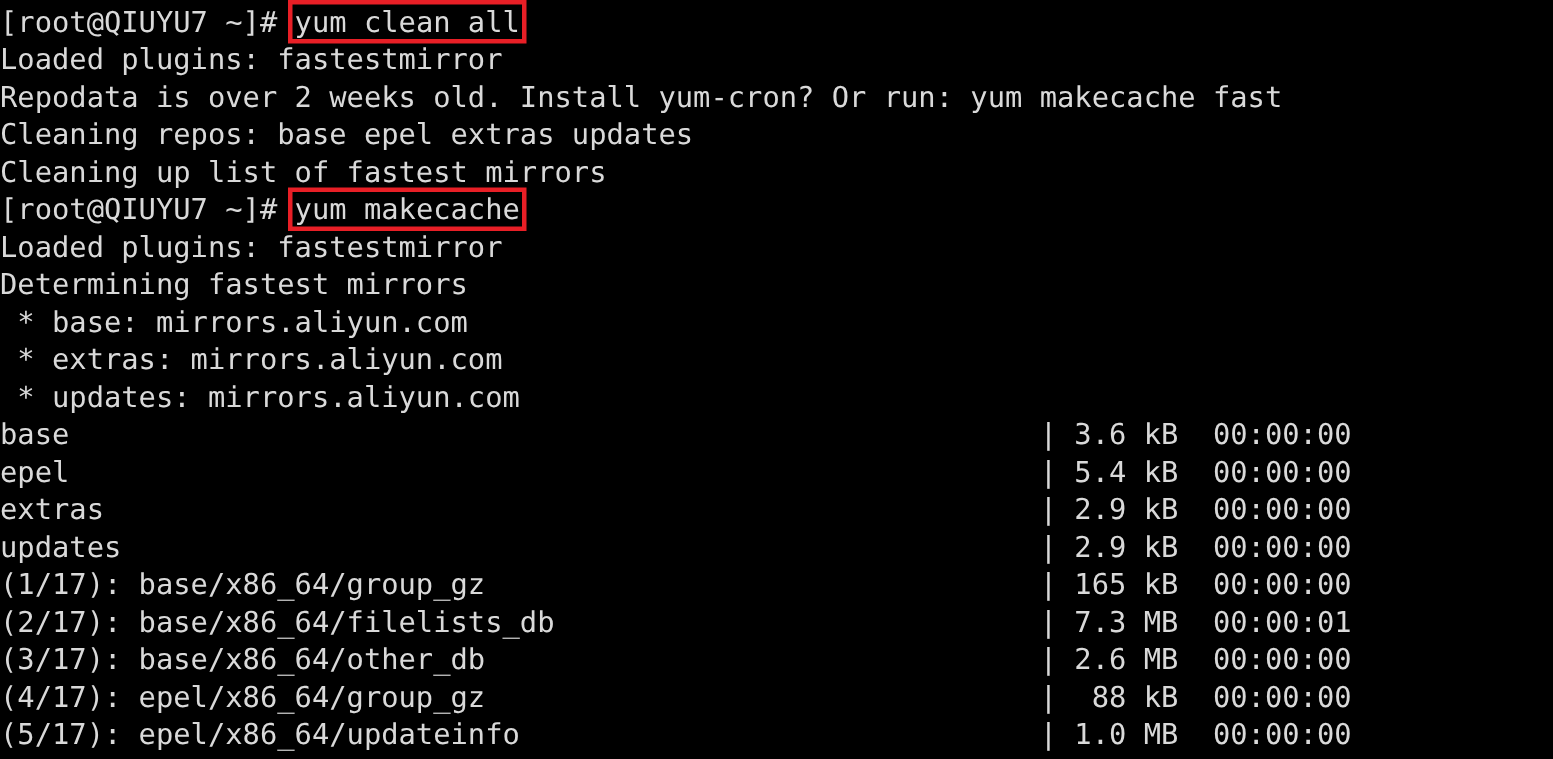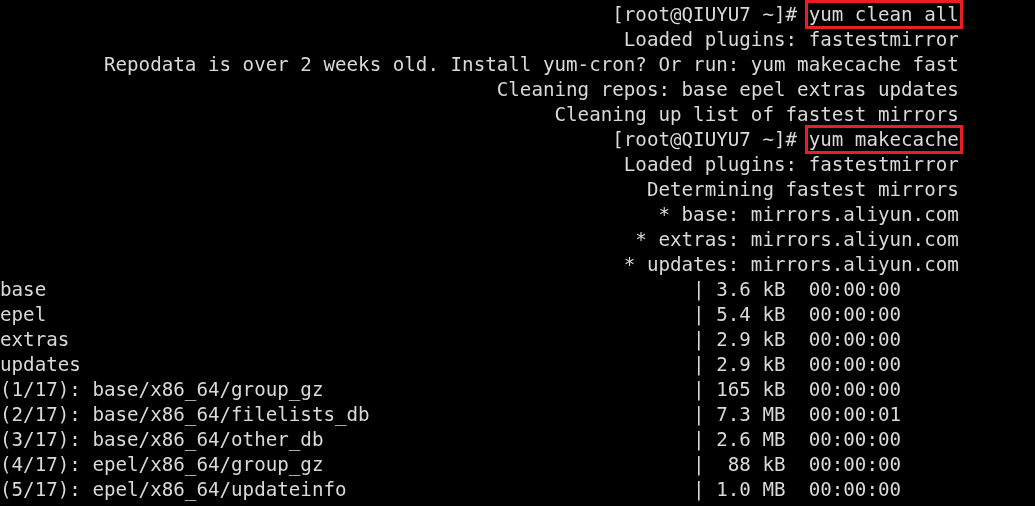--- a/index.html
+++ b/index.html
@@ -24,21 +24,20 @@
     line-height: 25px;
     letter-spacing: 0;
     overflow: hidden;
   }
   .screen {
     position: absolute;
     top: 0;
     left: 0;
     padding: 2px 0 0 0;
     white-space: pre;
-    text-align: right;
   }
   .line {
     height: 25px;
     white-space: pre;
     display: block;
     position: relative;
   }
   .seg {
     white-space: pre;
   }

